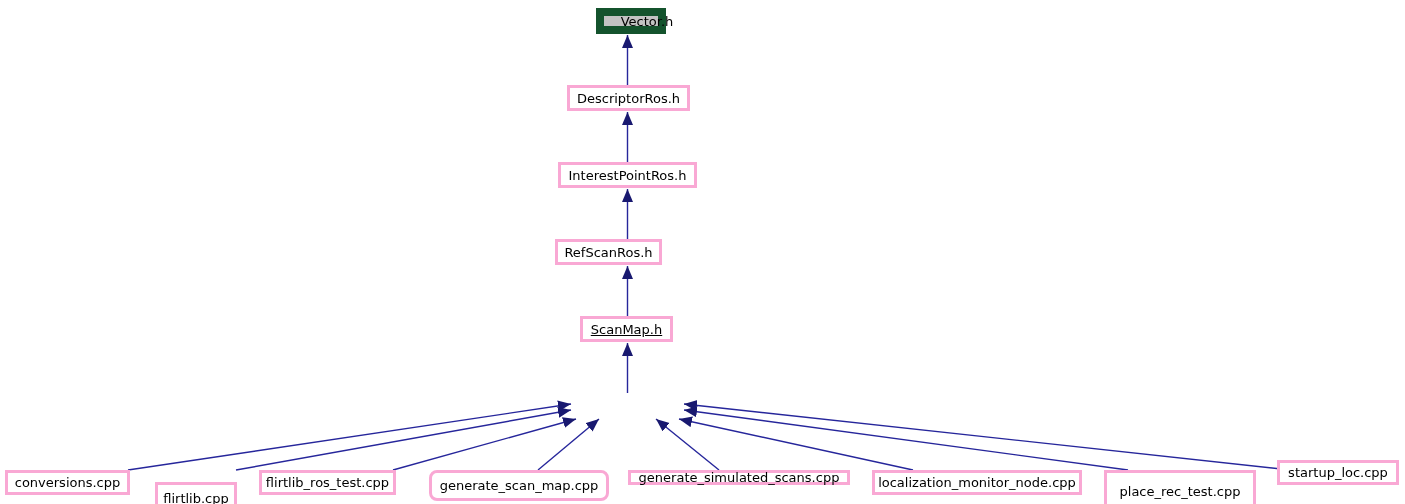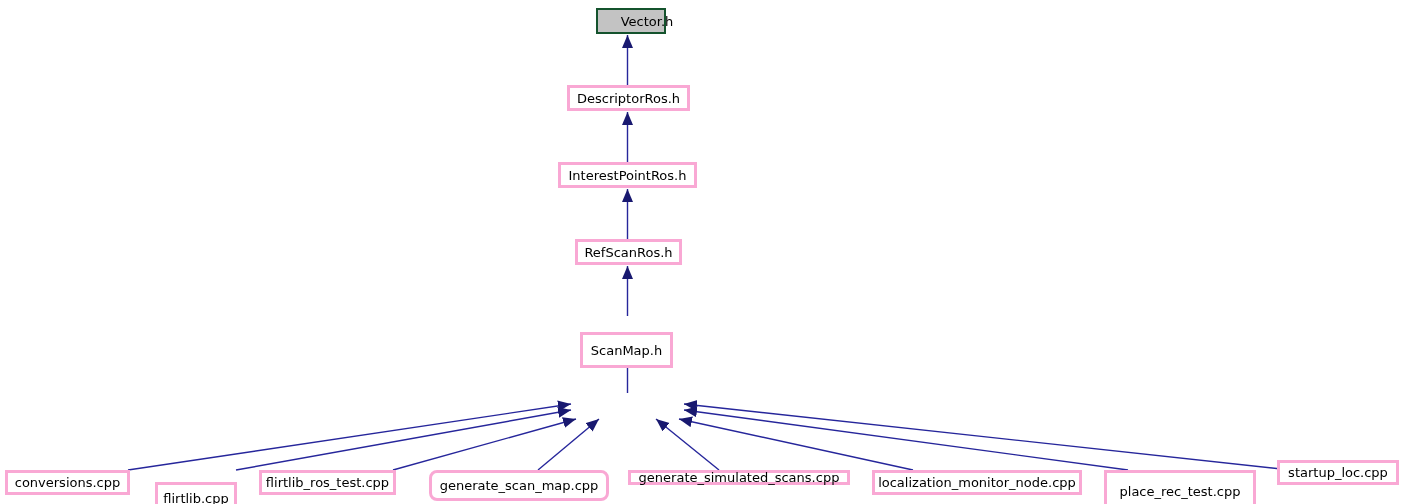--- a/index.html
+++ b/index.html
@@ -31,21 +31,21 @@
     font-size: 13px;
     line-height: 1;
     display: flex;
     align-items: center;
     justify-content: center;
     white-space: nowrap;
     cursor: pointer;
   }
   .node.current {
     background: #c3c3c3;
-    border: 2px solid #14532d;
+    border: 8px solid #14532d;
     cursor: default;
     padding-left: 32px;
   }
 </style>
 </head>
 <body>
 
 <div class="graph-canvas">
 
   <svg class="edges-svg" viewBox="0 0 1405 504">
@@ -72,23 +72,23 @@
       <line x1="1290" y1="470" x2="684" y2="404" marker-end="url(#arrow)"></line>
     </g>
   </svg>
 
   <div class="node current" style="left:596px;  top:8px;   width:70px;  height:26px;">Vector.h</div>
 
   <div class="node" style="left:567px;  top:85px;  width:123px; height:26px;">DescriptorRos.h</div>
 
   <div class="node" style="left:558px;  top:162px; width:139px; height:26px;">InterestPointRos.h</div>
 
-  <div class="node" style="left:575px;  top:239px; width:107px; height:26px;">RefScanRos.h</div>
+  <div class="node" style="left:555px;  top:239px; width:107px; height:26px;">RefScanRos.h</div>
 
-  <div class="node" style="left:580px;  top:332px; width:93px;  height:36px;">ScanMap.h</div>
+  <div class="node" style="left:580px;  top:316px; width:93px;  height:26px;text-decoration:underline;">ScanMap.h</div>
 
 
   <div class="node" style="left:5px;    top:470px; width:125px; height:25px;">conversions.cpp</div>
 
   <div class="node" style="left:155px;  top:482px; width:82px;  height:32px;">flirtlib.cpp</div>
 
   <div class="node" style="left:259px;  top:470px; width:137px; height:25px;">flirtlib_ros_test.cpp</div>
 
   <div class="node" style="left:429px;  top:470px; width:180px; height:31px;border-radius:8px;">generate_scan_map.cpp</div>
 

